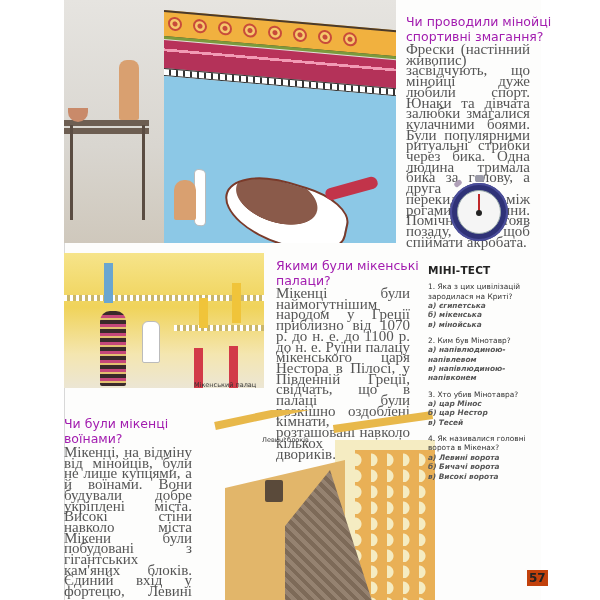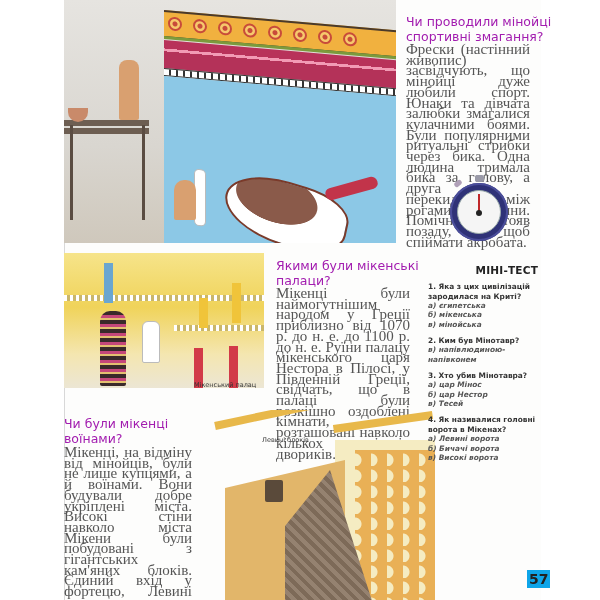--- a/index.html
+++ b/index.html
@@ -84,26 +84,26 @@
   .wall-top2 { position:absolute; left:128px; top:8px; width:100px; height:8px; background:#e8b84a; transform: rotate(-8deg); }
   .rampart { position:absolute; left:20px; top:50px; width:120px; height:140px; background:#e2b66a; clip-path: polygon(0 20%, 100% 0, 100% 100%, 0 100%); }
   .stone-wall { position:absolute; left:80px; top:60px; width:90px; height:140px; background: repeating-linear-gradient(45deg, #7d6a58 0 4px, #958270 4px 8px); clip-path: polygon(50% 0, 100% 100%, 0 100%, 0 40%); }
   .court { position:absolute; left:130px; top:30px; width:100px; height:160px; background:#f5ecc2; }
   .crenel { position:absolute; left:150px; top:40px; width:80px; height:150px; background: radial-gradient(circle at 0 10px, transparent 6px, #e8a94a 7px) 0 0/16px 16px; opacity:.9; }
   .gate { position:absolute; left:60px; top:70px; width:18px; height:22px; background:#5a4a3a; border-radius:2px; }
   .cap-gate { left: 262px; top: 436px; }
 
   
   .quiz { left: 428px; top: 264px; width: 110px; font-family: "DejaVu Sans", sans-serif; }
-  .quiz-title { font-size: 10.5px; font-weight: bold; color:#222; margin-bottom:6px; letter-spacing:0.2px;text-align:right; }
+  .quiz-title { font-size: 10.5px; font-weight: bold; color:#222; margin-bottom:6px; letter-spacing:0.2px; }
   .q { margin-bottom: 7px; }
-  .q-text { font-size: 7.4px; font-weight: bold; color:#333; line-height: 9.5px; }
+  .q-text { font-size: 7.4px; font-weight: normal; color:#333; line-height: 9.5px; }
   .q-opt { font-size: 7.4px; font-style: italic; font-weight: bold; color:#555; line-height: 9.3px; }
 
-  .page-num { left: 527px; top: 570px; font-family:"DejaVu Sans", sans-serif; font-size: 14px; font-weight: bold; color:#222; background:#0ea5e9; padding:1px 2px; }
+  .page-num { left: 527px; top: 570px; font-family:"DejaVu Sans", sans-serif; font-size: 12px; font-weight: bold; color:#222; background:#c2410c; padding:1px 2px; }
 </style>
 </head>
 <body>
 
 <div class="page"></div>
 
 <div class="abs fresco-scene">
   <div class="fresco-wall">
     <div class="band-yellow">
       <div class="dots">
@@ -181,20 +181,21 @@
 
   <div class="q">
     <div class="q-text">1. Яка з цих цивілізацій зародилася на Криті?</div>
     <div class="q-opt">а) єгипетська</div>
     <div class="q-opt">б) мікенська</div>
     <div class="q-opt">в) мінойська</div>
   </div>
 
   <div class="q">
     <div class="q-text">2. Ким був Мінотавр?</div>
+    <div class="q-opt">а) напівлюдиною-напівлевом</div>
     <div class="q-opt">в) напівлюдиною-напівконем</div>
   </div>
 
   <div class="q">
     <div class="q-text">3. Хто убив Мінотавра?</div>
     <div class="q-opt">а) цар Мінос</div>
     <div class="q-opt">б) цар Нестор</div>
     <div class="q-opt">в) Тесей</div>
   </div>
 

